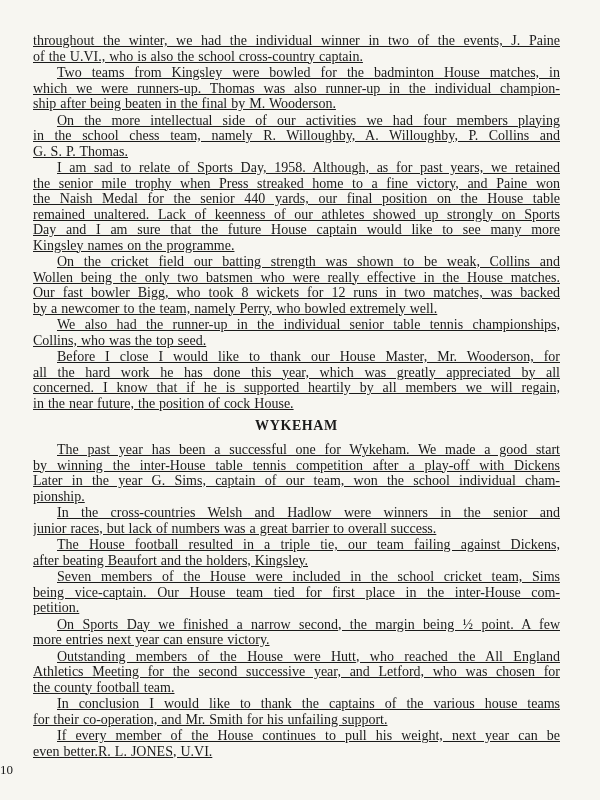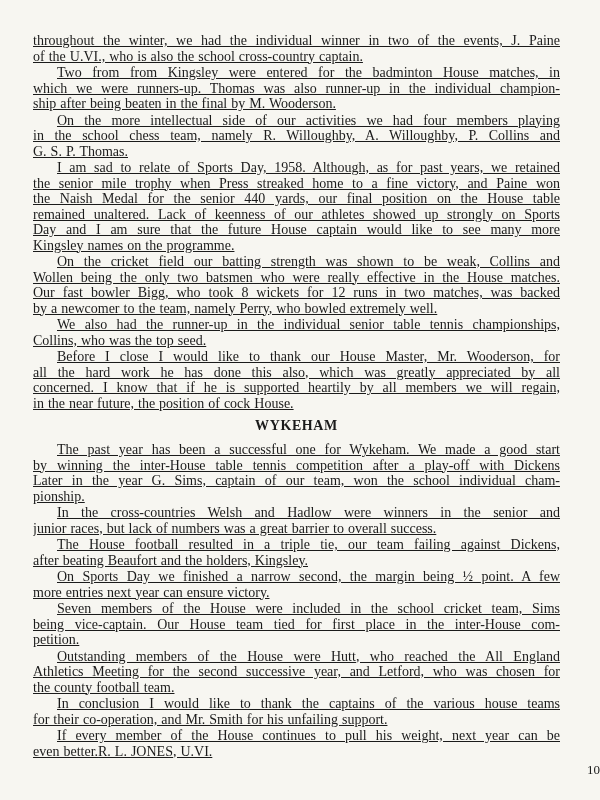--- a/index.html
+++ b/index.html
@@ -43,36 +43,36 @@
     display: flex;
     text-align-last: left;
   }
   .signature {
     margin-right: 20px;
     white-space: nowrap;
   }
   .footer {
     position: absolute;
     top: 762px; left: 0; right: 0;
-    text-align: right;
+    text-align: left;
     font-size: 13px;
     color: #1b1b1b;
   }
 </style>
 </head>
 <body>
 
 <div class="page">
   <div id="content">
       <div class="para">
         <div class="line">throughout the winter, we had the individual winner in two of the events, J. Paine</div>
         <div class="line last">of the U.VI., who is also the school cross-country captain.</div>
       </div>
       <div class="para indent">
-        <div class="line">Two from from Kingsley were entered for the badminton House matches, in</div>
+        <div class="line">Two teams from Kingsley were bowled for the badminton House matches, in</div>
         <div class="line">which we were runners-up.  Thomas was also runner-up in the individual champion-</div>
         <div class="line last">ship after being beaten in the final by M. Wooderson.</div>
       </div>
       <div class="para indent">
         <div class="line">On the more intellectual side of our activities we had four members playing</div>
         <div class="line">in the school chess team, namely R. Willoughby, A. Willoughby, P. Collins and</div>
         <div class="line last">G. S. P. Thomas.</div>
       </div>
       <div class="para indent">
         <div class="line">I am sad to relate of Sports Day, 1958.  Although, as for past years, we retained</div>
@@ -87,47 +87,47 @@
         <div class="line">Wollen being the only two batsmen who were really effective in the House matches.</div>
         <div class="line">Our fast bowler Bigg, who took 8 wickets for 12 runs in two matches, was backed</div>
         <div class="line last">by a newcomer to the team, namely Perry, who bowled extremely well.</div>
       </div>
       <div class="para indent">
         <div class="line">We also had the runner-up in the individual senior table tennis championships,</div>
         <div class="line last">Collins, who was the top seed.</div>
       </div>
       <div class="para indent">
         <div class="line">Before I close I would like to thank our House Master, Mr.  Wooderson, for</div>
-        <div class="line">all the hard work he has done this also, which was greatly appreciated by all</div>
+        <div class="line">all the hard work he has done this year, which was greatly appreciated by all</div>
         <div class="line">concerned.  I know that if he is supported heartily by all members we will regain,</div>
         <div class="line last">in the near future, the position of cock House.</div>
       </div>
       <div class="heading">WYKEHAM</div>
       <div class="para indent">
         <div class="line">The past year has been a successful one for Wykeham.  We made a good start</div>
         <div class="line">by winning the inter-House table tennis competition after a play-off with Dickens</div>
         <div class="line">Later in the year G. Sims, captain of our team, won the school individual cham-</div>
         <div class="line last">pionship.</div>
       </div>
       <div class="para indent">
         <div class="line">In the cross-countries Welsh and Hadlow were winners in the senior and</div>
         <div class="line last">junior races, but lack of numbers was a great barrier to overall success.</div>
       </div>
       <div class="para indent">
         <div class="line">The House football resulted in a triple tie, our team failing against Dickens,</div>
         <div class="line last">after beating Beaufort and the holders, Kingsley.</div>
       </div>
       <div class="para indent">
-        <div class="line">On Sports Day we finished a narrow second, the margin being ½ point.  A few</div>
-        <div class="line last">more entries next year can ensure victory.</div>
-      </div>
-      <div class="para indent">
         <div class="line">Seven members of the House were included in the school cricket team, Sims</div>
         <div class="line">being vice-captain.  Our House team tied for first place in the inter-House com-</div>
         <div class="line last">petition.</div>
+      </div>
+      <div class="para indent">
+        <div class="line">On Sports Day we finished a narrow second, the margin being ½ point.  A few</div>
+        <div class="line last">more entries next year can ensure victory.</div>
       </div>
       <div class="para indent">
         <div class="line">Outstanding members of the House were Hutt, who reached the All England</div>
         <div class="line">Athletics Meeting for the second successive year, and Letford, who was chosen for</div>
         <div class="line last">the county football team.</div>
       </div>
       <div class="para indent">
         <div class="line">In conclusion I would like to thank the captains of the various house teams</div>
         <div class="line last">for their co-operation, and Mr. Smith for his unfailing support.</div>
       </div>

